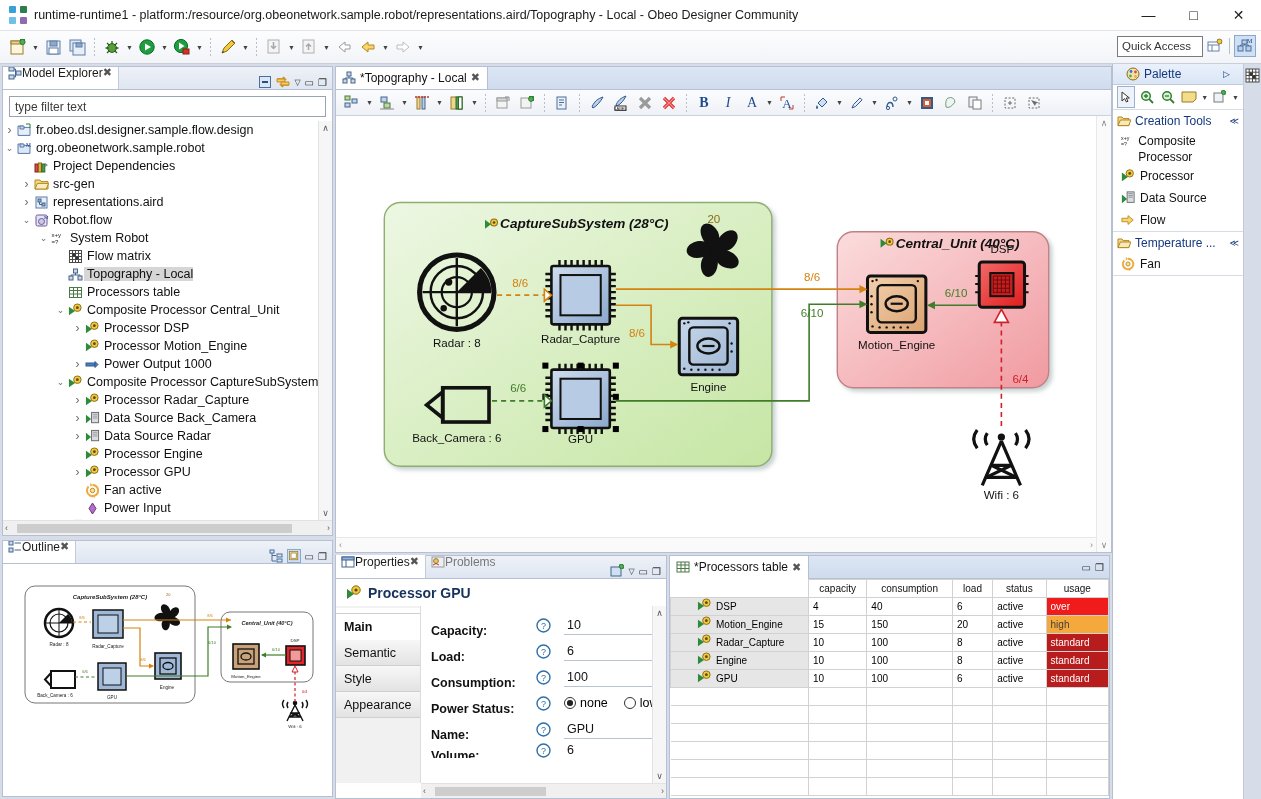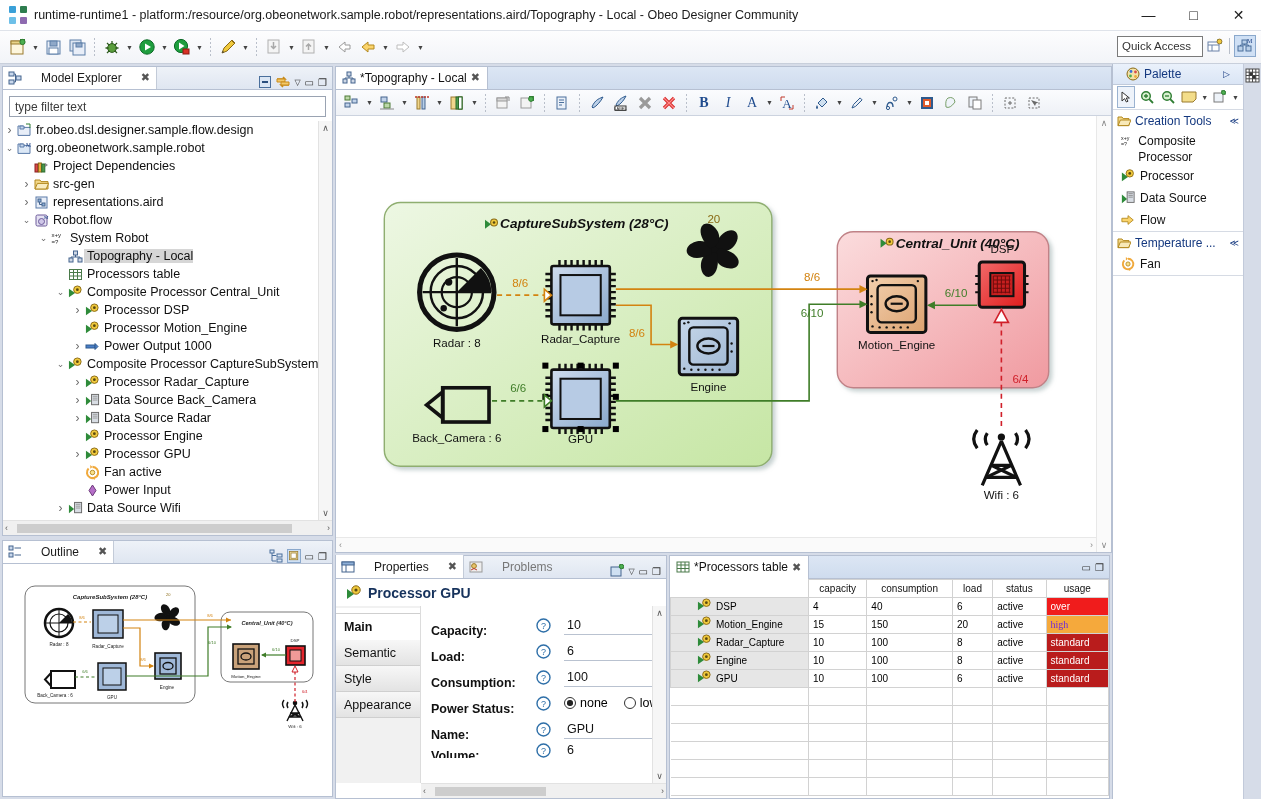--- a/index.html
+++ b/index.html
@@ -63,21 +63,21 @@
   
   .leftcol { width: 333px; flex: 0 0 333px; display:flex; flex-direction:column; background:#d6dce8; }
 
   .viewpart { background:#ffffff; border:1px solid #b6c0d2; display:flex; flex-direction:column; overflow:hidden; }
   .vp-tabrow {
     height: 23px; flex: 0 0 23px; display:flex; align-items:flex-end;
     background: linear-gradient(#eef2f8,#dfe6f1);
     border-bottom:1px solid #b6c0d2; position:relative;
   }
   .vp-tab {
-    display:flex; align-items:center; gap:19px; height:23px; padding: 0 6px 0 5px;
+    display:flex; gap:0; height:23px; padding: 0 6px 0 5px;
     background:#fff; font-size:12px; color:#1b1b1b;
     border-right:1px solid #c3cbd8;
   }
   .vp-tab.inactive { background:transparent; color:#777; border-right:none; }
   .vp-toolicons { margin-left:auto; display:flex; align-items:center; gap:4px; padding-right:5px; }
   .mini { width:14px; height:14px; display:inline-block; }
 
   
   .filterbox {
     margin: 6px 6px 4px 6px; height: 21px;
@@ -164,21 +164,21 @@
   
   .tbl-tabrow { height:23px; flex:0 0 23px; display:flex; align-items:center;
     background:linear-gradient(#dce6f4,#cfdcee); border-bottom:1px solid #b6c0d2;}
   .tbl-tab { display:flex; align-items:center; gap:4px; height:23px; padding:0 7px 0 6px; background:#fff; font-size:12px; color:#111; border-right:1px solid #b6c0d2;}
   table.grid { border-collapse:collapse; width:100%; font-size:10px; table-layout:fixed; }
   table.grid th, table.grid td { border:1px solid #d2d2d2; height:18px; padding:0 4px; text-align:left; font-weight:normal; }
   table.grid th { text-align:center; background:#fff; color:#111; }
   .rowhdr { background:#e6e6e6; white-space:nowrap; }
   .rowhdr .rh { display:flex; align-items:center; gap:4px; padding-left:22px;}
   .u-over { background:#f01c1c; color:#fff; font-weight:bold; }
-  .u-high { background:#f5a93c; color:#6d28d9; font-weight:bold;font-family:Liberation Serif, serif; }
+  .u-high { background:#f5a93c; color:#404040; font-weight:bold; }
   .u-standard { background:#b91c1c; color:#fff; font-weight:bold; }
 
   
   .statusbar { height:24px; flex:0 0 24px; background:#dfe4f0; display:flex; align-items:center;
      padding-left:6px; font-size:12px; color:#1a1a1a; border-top:1px solid #c7cedd; }
 
   .rightstrip { width:18px; flex:0 0 18px; background:#d6dce8; border-left:1px solid #c2cada; padding-top:4px; display:flex; flex-direction:column; align-items:center; gap:6px;}
 </style>
 </head>
 <body>
@@ -427,20 +427,40 @@
             <div class="trow">
               <span style="flex: 0 0 34px;"></span>
               <span class="twist">⌄</span>
               <span class="ticon">
                 <svg width="15" height="15" viewBox="0 0 15 15">
                   <text x="0.5" y="6" font-size="6" fill="#222" font-family="Liberation Sans, sans-serif">x+y</text>
                   <text x="0.5" y="13" font-size="6" fill="#222" font-family="Liberation Sans, sans-serif">=?</text>
                 </svg>
               </span>
               <span class="tlabel">System Robot</span>
+            </div>
+            <div class="trow">
+              <span style="flex: 0 0 51px;"></span>
+              <span class="twist"></span>
+              <span class="ticon">
+                <svg width="15" height="15" viewBox="0 0 15 15">
+                  <rect x="1.5" y="1.5" width="12" height="12" fill="#fff" stroke="#4a4a4a"></rect>
+                  <g stroke="#4a4a4a">
+                    <line x1="1.5" y1="4.5" x2="13.5" y2="4.5"></line>
+                    <line x1="1.5" y1="7.5" x2="13.5" y2="7.5"></line>
+                    <line x1="1.5" y1="10.5" x2="13.5" y2="10.5"></line>
+                    <line x1="4.5" y1="1.5" x2="4.5" y2="13.5"></line>
+                    <line x1="7.5" y1="1.5" x2="7.5" y2="13.5"></line>
+                    <line x1="10.5" y1="1.5" x2="10.5" y2="13.5"></line>
+                  </g>
+                  <rect x="4.7" y="4.7" width="2.6" height="2.6" fill="#333"></rect>
+                  <rect x="7.7" y="7.7" width="2.6" height="2.6" fill="#333"></rect>
+                </svg>
+              </span>
+              <span class="tlabel">Flow matrix</span>
             </div>
             <div class="trow selected">
               <span style="flex: 0 0 51px;"></span>
               <span class="twist"></span>
               <span class="ticon">
                 <svg width="15" height="15" viewBox="0 0 15 15">
                   <rect x="1" y="9" width="4" height="4" fill="#cfd8e6" stroke="#45648e"></rect>
                   <rect x="10" y="9" width="4" height="4" fill="#cfd8e6" stroke="#45648e"></rect>
                   <rect x="5.5" y="2" width="4" height="4" fill="#cfd8e6" stroke="#45648e"></rect>
                   <path d="M7.5 6 v2 M3 9 V8 h9 v1" fill="none" stroke="#45648e"></path>

